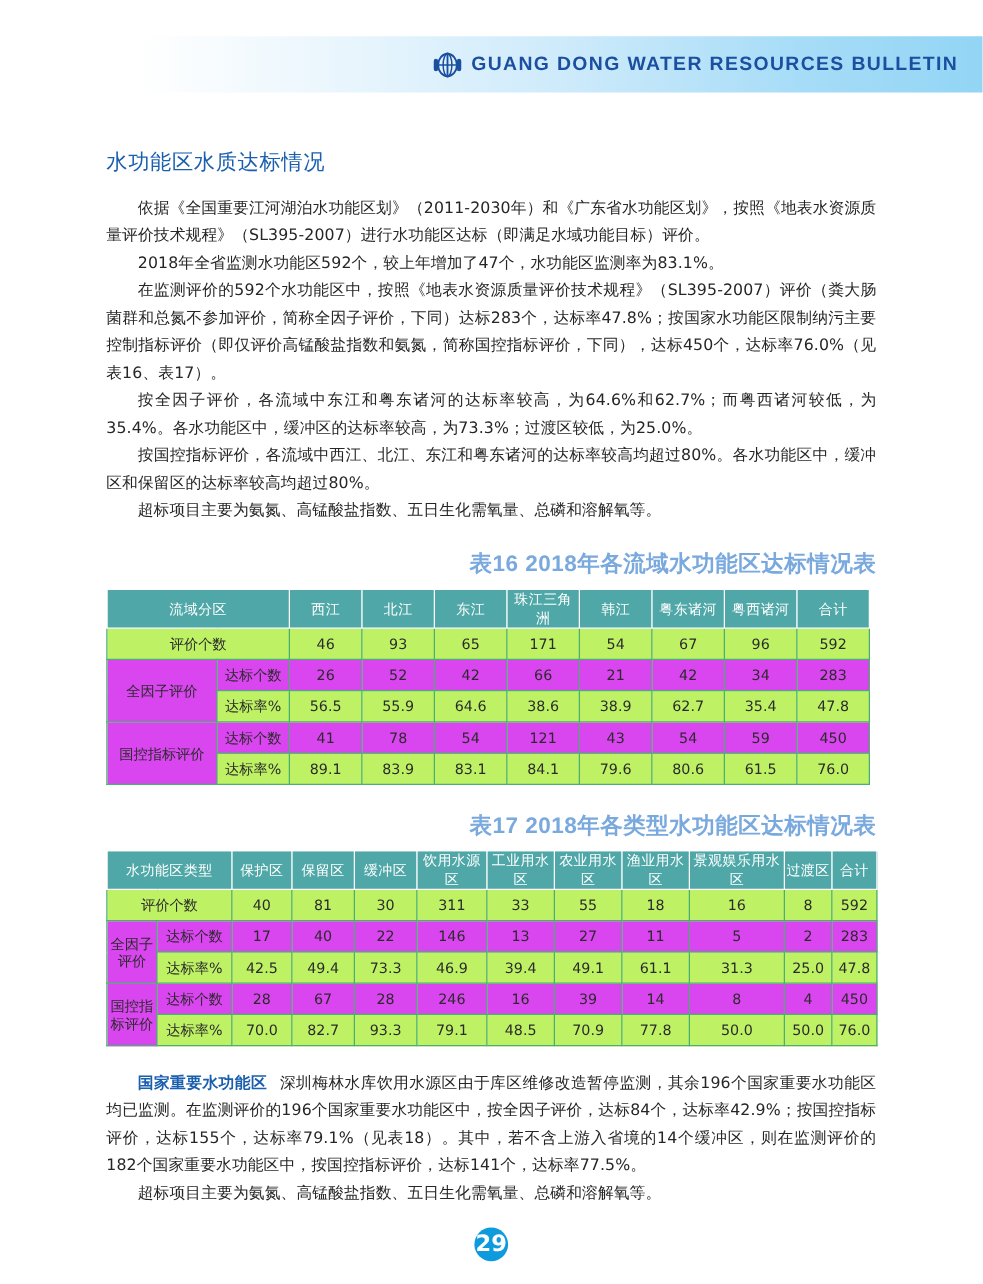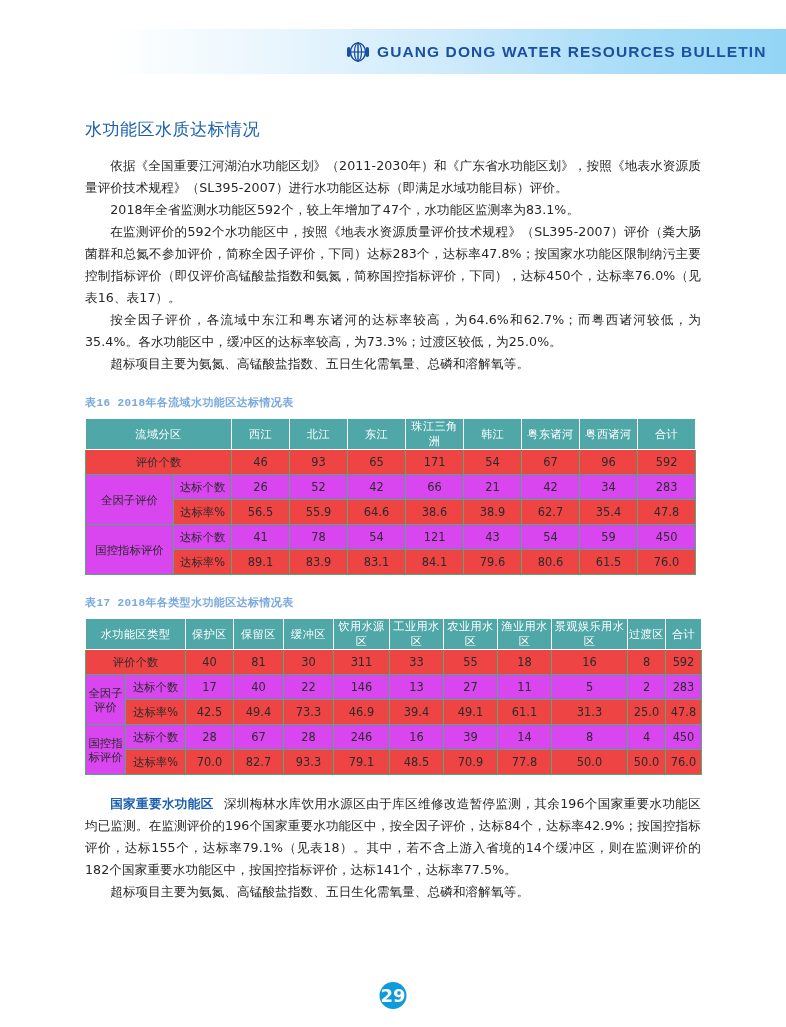--- a/index.html
+++ b/index.html
@@ -81,27 +81,27 @@
   }
   .lead-term {
     color: #1a5fae;
     font-weight: bold;
   }
   .lead-gap { display: inline-block; width: 10px; }
 
   
   .table-block { margin-top: 20px; }
   .table-caption {
-    text-align: left;
+    text-align: right;
     color: #7aa9de;
-    font-size: 11px;
+    font-size: 18px;
     font-weight: bold;
     margin-bottom: 8px;
     letter-spacing: 0.4px;
-    font-family: Liberation Mono, monospace;
+    font-family: Liberation Sans, sans-serif;
   }
   table.data-table {
     border-collapse: collapse;
     width: 580px;
     table-layout: fixed;
     font-family: "DejaVu Sans", "Liberation Sans", sans-serif;
   }
   table.data-table td, table.data-table th {
     border: 1px solid #4caf72;
     text-align: center;
@@ -116,21 +116,21 @@
     background: #4fa7a7;
     color: #ffffff;
     border: 1px solid #ffffff;
     letter-spacing: 0.4px;
     font-size: 11.2px;
     height: 25px;
   }
   .hdr-narrow { font-size: 9.4px; letter-spacing: 0px; }
   .hdr-mid    { font-size: 10.2px; letter-spacing: 0px; }
   tr.band-shade td { background: #d946ef; }
-  tr.band-plain td { background: #ef4444; }
+  tr.band-plain td { background: #bef264; }
   td.rowgroup {
     background: #ffffff;
     font-size: 11.2px;
     line-height: 14px;
   }
   td.rowlabel-shade { background: #d5ead9; }
   td.rowlabel-plain { background: #ffffff; }
 
   
   .page-number {
@@ -171,20 +171,21 @@
 </div>
 
 <div class="content">
 
   <h1 class="section-title">水功能区水质达标情况</h1>
 
   <p class="body-text">依据《全国重要江河湖泊水功能区划》（2011-2030年）和《广东省水功能区划》，按照《地表水资源质量评价技术规程》（SL395-2007）进行水功能区达标（即满足水域功能目标）评价。</p>
   <p class="body-text">2018年全省监测水功能区592个，较上年增加了47个，水功能区监测率为83.1%。</p>
   <p class="body-text">在监测评价的592个水功能区中，按照《地表水资源质量评价技术规程》（SL395-2007）评价（粪大肠菌群和总氮不参加评价，简称全因子评价，下同）达标283个，达标率47.8%；按国家水功能区限制纳污主要控制指标评价（即仅评价高锰酸盐指数和氨氮，简称国控指标评价，下同），达标450个，达标率76.0%（见表16、表17）。</p>
   <p class="body-text">按全因子评价，各流域中东江和粤东诸河的达标率较高，为64.6%和62.7%；而粤西诸河较低，为35.4%。各水功能区中，缓冲区的达标率较高，为73.3%；过渡区较低，为25.0%。</p>
+  <p class="body-text">按国控指标评价，各流域中西江、北江、东江和粤东诸河的达标率较高均超过80%。各水功能区中，缓冲区和保留区的达标率较高均超过80%。</p>
   <p class="body-text">超标项目主要为氨氮、高锰酸盐指数、五日生化需氧量、总磷和溶解氧等。</p>
 
   <div class="table-block">
     <div class="table-caption">表16   2018年各流域水功能区达标情况表</div>
     <table class="data-table">
       <colgroup>
         <col style="width:88px">
           <col style="width:58px">
           <col style="width:58px">
           <col style="width:58px">

